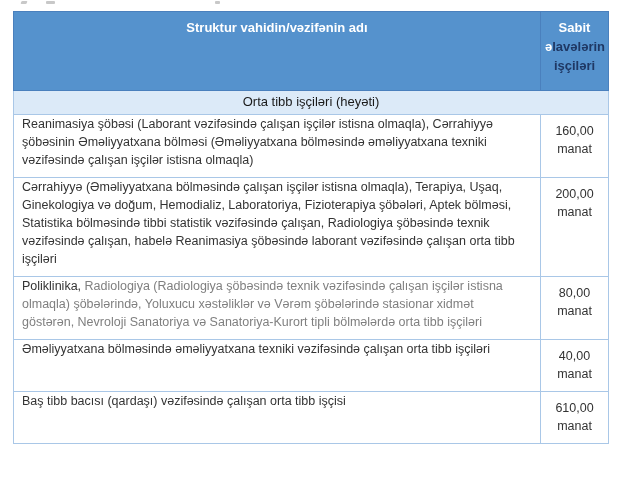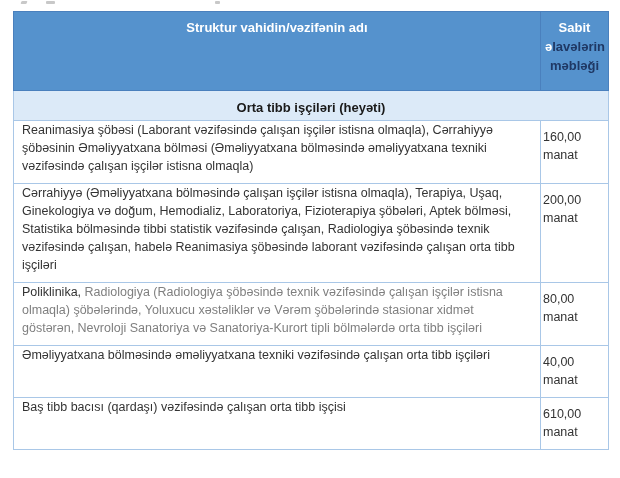--- a/index.html
+++ b/index.html
@@ -48,62 +48,62 @@
   }
   .tone-white { color: var(--header-text-white); margin-top: 22px; }
   .tone-dark  { color: var(--header-text-dark); margin-top: 8px; }
   .tone-normal{ color: var(--text); }
   .tone-gray  { color: var(--text-gray); }
 
   .section-cell {
     background: var(--section-bg);
     border: 1px solid var(--cell-border);
     text-align: center;
-    font-weight: bold;
+    font-weight: normal;
     color: #1a1a1a;
     font-size: 13px;
     line-height: 16px;
-    padding: 9px 2px 4px 2px;
+    padding: 3px 2px 4px 2px;
   }
 
   tbody td {
     border: 1px solid var(--cell-border);
     font-size: 12.5px;
     line-height: 18px;
     color: var(--text);
     background: #ffffff;
   }
   tbody td.name-cell {
     padding: 0 12px 8px 8px;
     text-align: left;
   }
   tbody td.amount-cell {
     padding: 7px 2px 8px 2px;
-    text-align: left;
+    text-align: center;
   }
 </style>
 </head>
 <body>
 
 <div class="remnant r1"></div>
 <div class="remnant r2"></div>
 <div class="remnant r3"></div>
 
 <table class="supplements">
   <colgroup>
     <col style="width:527px">
     <col style="width:68px">
   </colgroup>
   <thead>
     <tr>
       <td>Struktur vahidin/vəzifənin adı</td>
       <td>
           <div><span class="tone-white">Sabit</span></div>
           <div><span class="tone-white">ə</span><span class="tone-dark">lavələrin</span></div>
-          <div><span class="tone-dark">məbləği</span></div>
+          <div><span class="tone-dark">işçiləri</span></div>
         </td>
     </tr>
   </thead>
   <tbody>
     <tr>
       <td class="section-cell" colspan="2">Orta tibb işçiləri (heyəti)</td>
     </tr>
   </tbody>
   <tbody>
       <tr>

